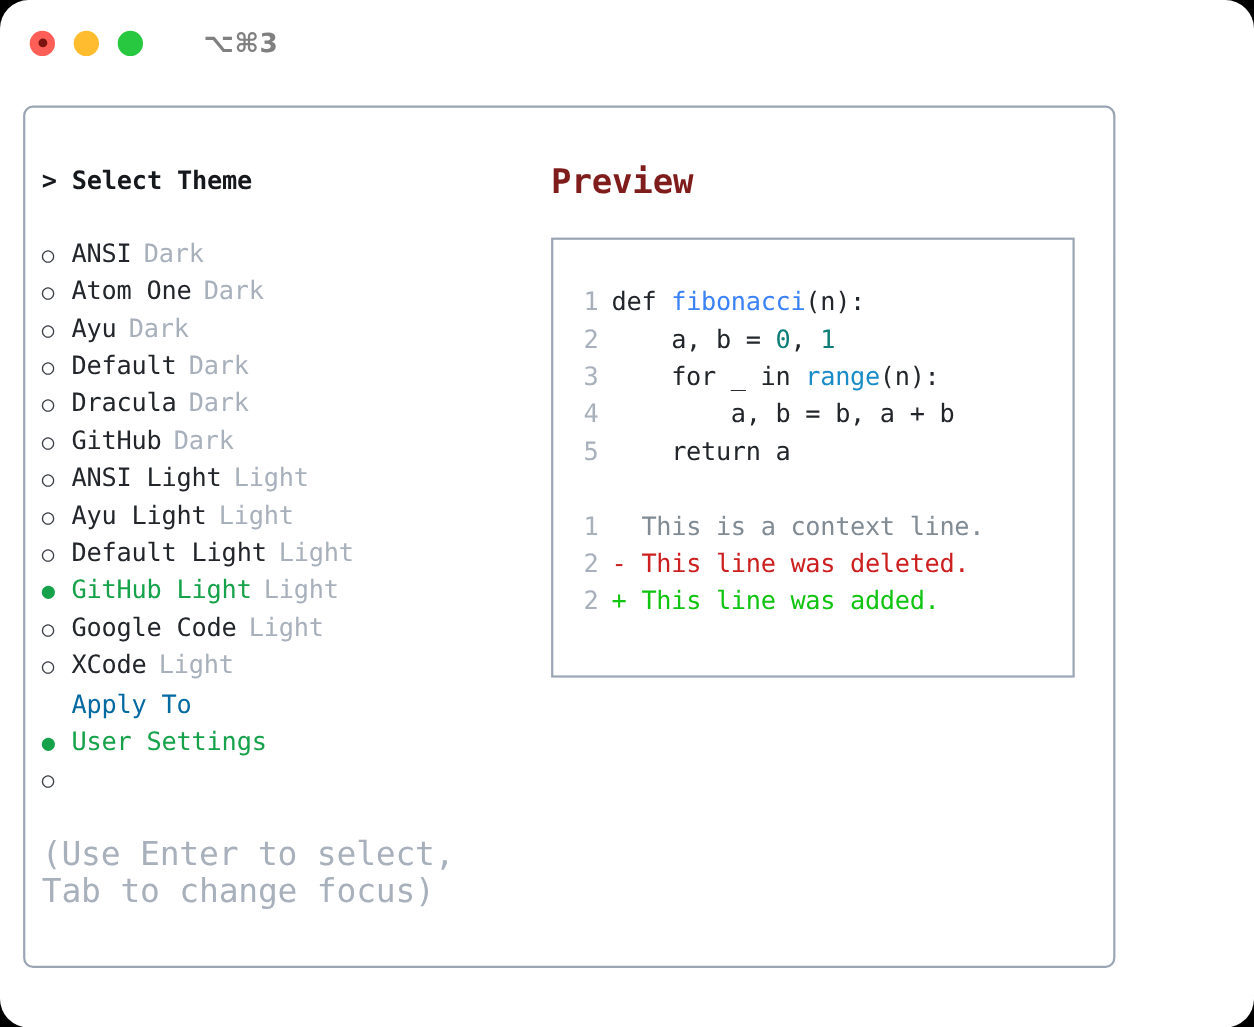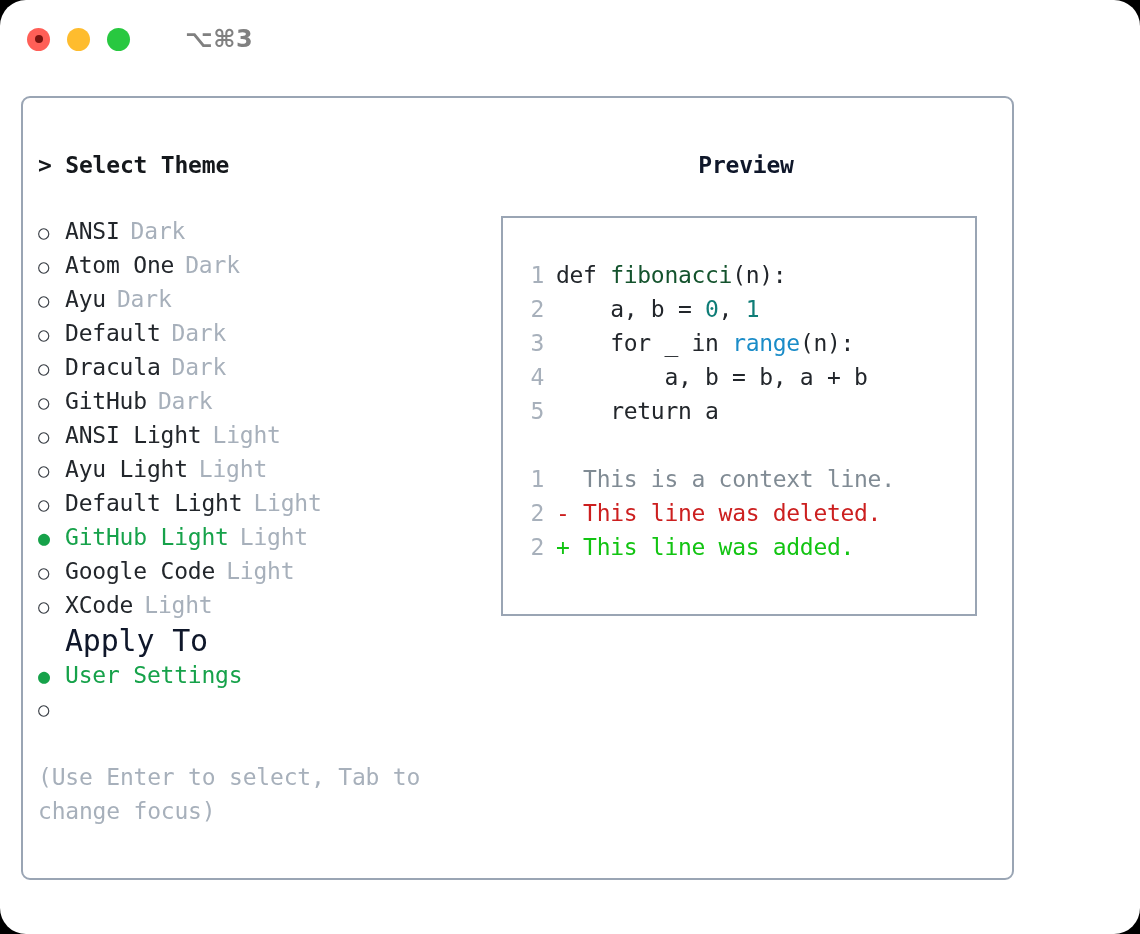--- a/index.html
+++ b/index.html
@@ -127,51 +127,50 @@
   .row .name { color: #22262b; text-align: center; }
   .row.selected .name { color: #16a24a; }
   .row .tag {
     color: #a7b0bb;
     margin-left: 11px;
     margin-top: 32px;
   }
 
   .apply-header {
     margin-top: 34px;
-    font-size: 30px;
-    color: #0f172a;
+    font-size: 23px;
+    color: #0369a1;
     line-height: 34px;
     padding-left: 27px;
     white-space: pre;
     letter-spacing: -0.2px;
   }
 
   .hint {
     margin-top: 34px;
-    font-size: 23px;
+    font-size: 30px;
     color: #a7b0bb;
     line-height: 34px;
     width: 400px;
     letter-spacing: -0.2px;
   }
 
   
   .right-col {
     position: absolute;
     left: 478px;
     top: 50px;
     width: 490px;
   }
   .preview-title {
-    font-size: 23px;
+    font-size: 31px;
     font-weight: bold;
-    color: #0f172a;
-    line-height: 34px;
-    letter-spacing: -0.2px;
-    text-align: center;
+    color: #7f1d1d;
+    line-height: 34px;
+    letter-spacing: -0.2px;
   }
   .preview-box {
     margin-top: 34px;
     width: 476px;
     height: 400px;
     border: 2px solid #9aa5b4;
     box-sizing: border-box;
     background: #ffffff;
     position: relative;
   }
@@ -187,21 +186,21 @@
   .codeline { display: flex; height: 34px; align-items: baseline; }
   .lnum {
     width: 28px;
     flex: 0 0 28px;
     text-align: right;
     color: #a7b0bb;
     margin-right: 12px;
   }
   .ctext { color: #22262b; }
   .blank-line { height: 34px; }
-  .tok-fn   { color: #14532d; }
+  .tok-fn   { color: #3b82f6; }
   .tok-num  { color: #0f7d77; }
   .tok-call { color: #1a8cc8; }
   .tok-plain{ color: #22262b; }
 
   .diff-context { color: #808b94; }
   .diff-del { color: #cc1f1f; }
   .diff-add { color: #12c412; }
 
   [data-bind]:empty { min-height: 0; }
 </style>

